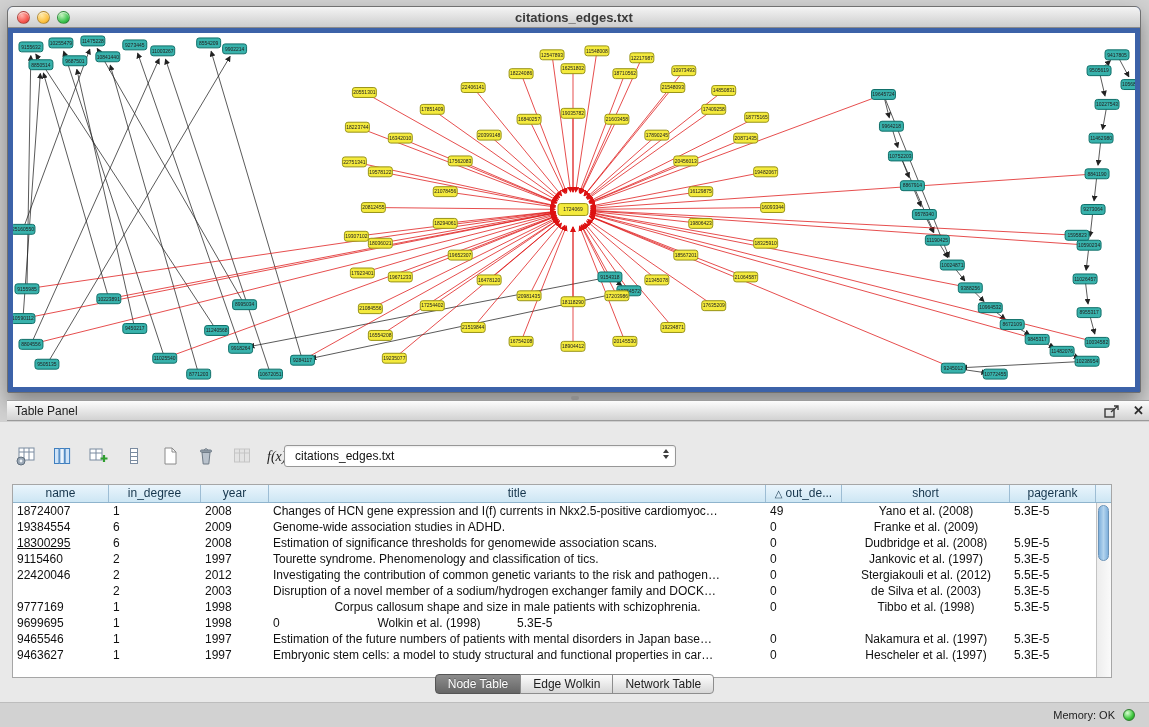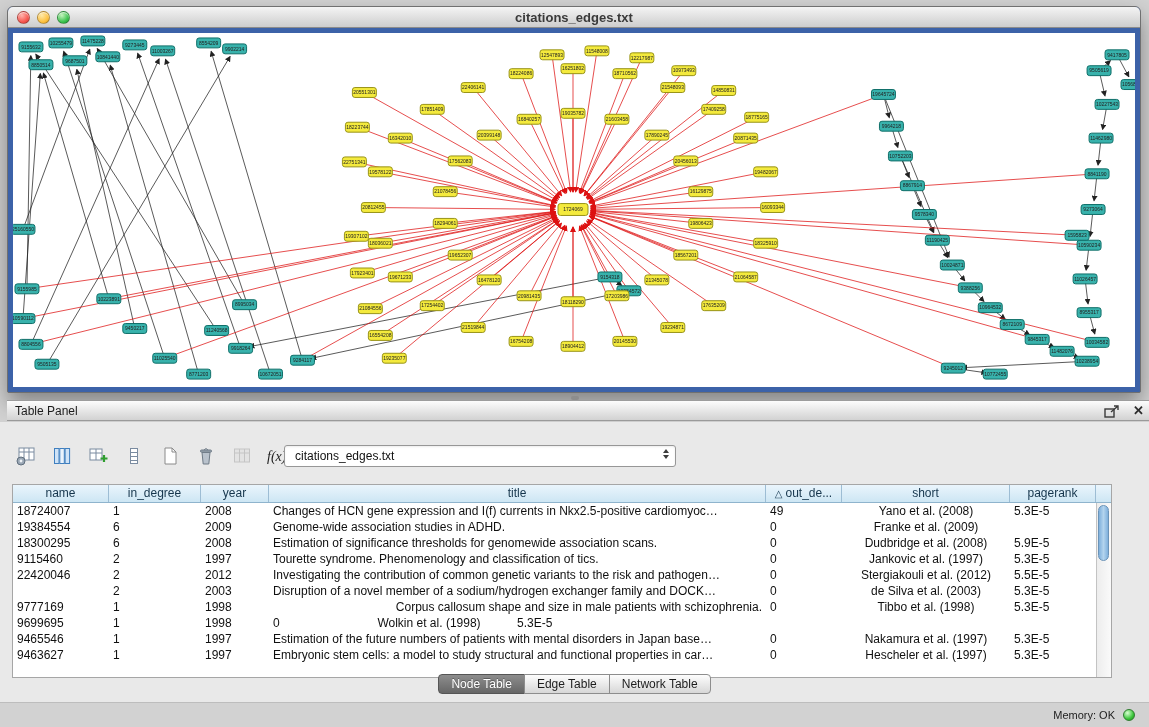--- a/index.html
+++ b/index.html
@@ -801,21 +801,21 @@
           <div class="trow">
             <div class="tcell" style="width: 96px; text-align: left;">19384554</div>
             <div class="tcell" style="width: 92px; text-align: left;">6</div>
             <div class="tcell" style="width: 68px; text-align: left;">2009</div>
             <div class="tcell" style="width: 497px; text-align: left;">Genome-wide association studies in ADHD.</div>
             <div class="tcell" style="width: 76px; text-align: left;">0</div>
             <div class="tcell" style="width: 168px; text-align: center;">Franke et al. (2009)</div>
             <div class="tcell" style="width: 86px; text-align: left; margin-top: 36px;">5.6E-5</div>
           </div>
           <div class="trow">
-            <div class="tcell" style="width: 96px; text-align: left;">18300295</div>
+            <div class="tcell" style="width: 96px; text-align: left; text-decoration: underline;">18300295</div>
             <div class="tcell" style="width: 92px; text-align: left;">6</div>
             <div class="tcell" style="width: 68px; text-align: left;">2008</div>
             <div class="tcell" style="width: 497px; text-align: left;">Estimation of significance thresholds for genomewide association scans.</div>
             <div class="tcell" style="width: 76px; text-align: left;">0</div>
             <div class="tcell" style="width: 168px; text-align: center;">Dudbridge et al. (2008)</div>
             <div class="tcell" style="width: 86px; text-align: left;">5.9E-5</div>
           </div>
           <div class="trow">
             <div class="tcell" style="width: 96px; text-align: left;">9115460</div>
             <div class="tcell" style="width: 92px; text-align: left;">2</div>
@@ -840,21 +840,21 @@
             <div class="tcell" style="width: 68px; text-align: left;">2003</div>
             <div class="tcell" style="width: 497px; text-align: left;">Disruption of a novel member of a sodium/hydrogen exchanger family and DOCK…</div>
             <div class="tcell" style="width: 76px; text-align: left;">0</div>
             <div class="tcell" style="width: 168px; text-align: center;">de Silva et al. (2003)</div>
             <div class="tcell" style="width: 86px; text-align: left;">5.3E-5</div>
           </div>
           <div class="trow">
             <div class="tcell" style="width: 96px; text-align: left;">9777169</div>
             <div class="tcell" style="width: 92px; text-align: left;">1</div>
             <div class="tcell" style="width: 68px; text-align: left;">1998</div>
-            <div class="tcell" style="width: 497px; text-align: right;">Corpus callosum shape and size in male patients with schizophrenia.</div>
+            <div class="tcell" style="width: 497px; text-align: center;">Corpus callosum shape and size in male patients with schizophrenia.</div>
             <div class="tcell" style="width: 76px; text-align: left;">0</div>
             <div class="tcell" style="width: 168px; text-align: center;">Tibbo et al. (1998)</div>
             <div class="tcell" style="width: 86px; text-align: left;">5.3E-5</div>
           </div>
           <div class="trow">
             <div class="tcell" style="width: 96px; text-align: left;">9699695</div>
             <div class="tcell" style="width: 92px; text-align: left;">1</div>
             <div class="tcell" style="width: 68px; text-align: left;">1998</div>
             <div class="tcell" style="width: 76px; text-align: left;">0</div>
             <div class="tcell" style="width: 168px; text-align: center;">Wolkin et al. (1998)</div>
@@ -879,21 +879,21 @@
             <div class="tcell" style="width: 86px; text-align: left;">5.3E-5</div>
           </div>
         </div>
       <div id="table-scrollbar">
         <div id="scroll-thumb"></div>
       </div>
     </div>
 
     <div id="table-tabs">
         <div class="tab active">Node Table</div>
-        <div class="tab">Edge Table</div>
+        <div class="tab">Edge Wolkin</div>
         <div class="tab">Network Table</div>
       </div>
   </div>
 
   <div id="status-bar">
     <span id="memory-label">Memory: OK</span>
     <span id="memory-led"></span>
   </div>
 
 </div>

